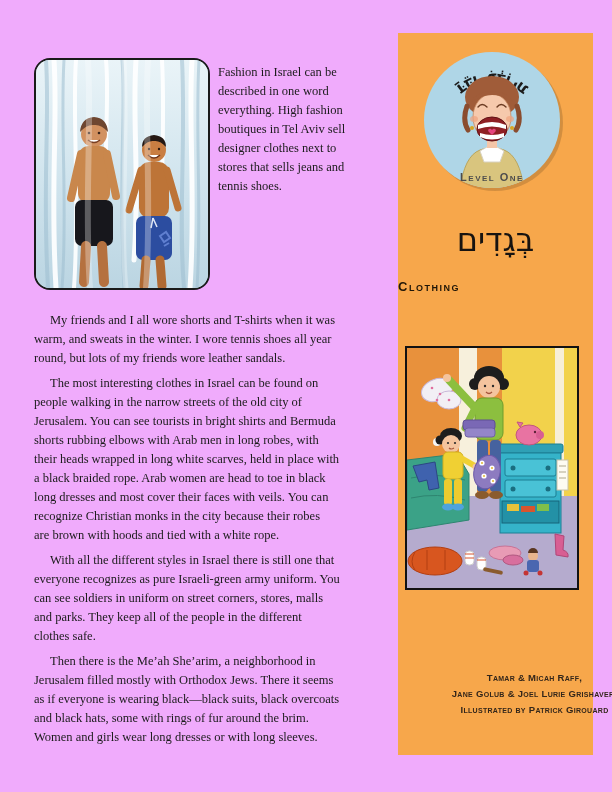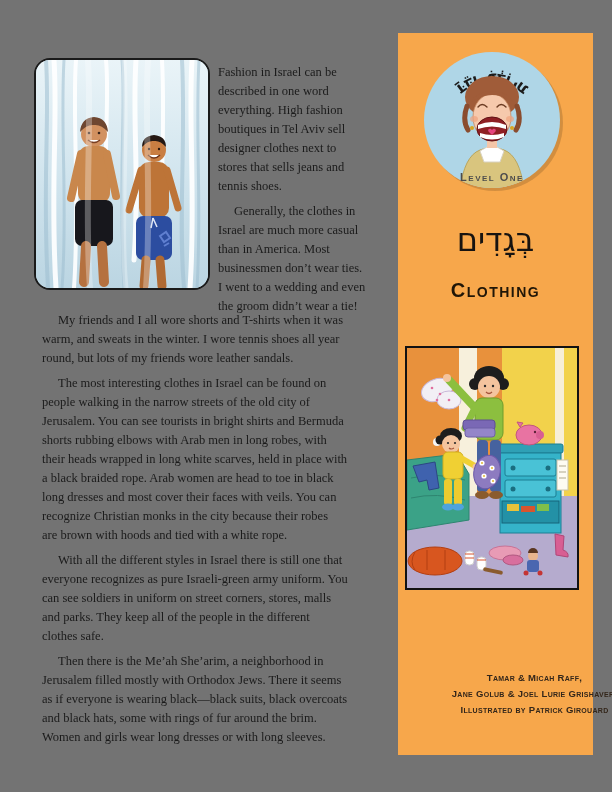--- a/index.html
+++ b/index.html
@@ -1,36 +1,36 @@
 <!DOCTYPE html>
 <html><head>
 <meta charset="utf-8">
 <style>
   html,body{margin:0;padding:0;}
   body{width:612px;height:792px;background:#ffffff;font-family:"Liberation Serif",serif;}
-  .page{position:relative;width:612px;height:792px;background:#737373;overflow:hidden;}
+  .page{position:relative;width:612px;height:792px;background:#f0abfc;overflow:hidden;}
 
   
   .photo{position:absolute;left:34px;top:58px;width:172px;height:228px;
          border:2px solid #1a1a1a;border-radius:16px;overflow:hidden;background:#cfe3ec;}
   .photo svg{display:block;}
 
   .col-text{position:absolute;left:218px;top:63px;color:#1b1b1b;}
-  .main-text{position:absolute;left:42px;top:311px;color:#1b1b1b;}
+  .main-text{position:absolute;left:34px;top:311px;color:#1b1b1b;}
   .para{white-space:pre;font-size:12.5px;line-height:19px;margin:0 0 6px 0;}
   .indent{text-indent:16px;}
 
   
   .sidebar{position:absolute;left:398px;top:33px;width:195px;height:722px;background:#F7A74B;}
   .badge{position:absolute;left:24px;top:17px;width:142px;height:142px;}
   .hebrew-title{position:absolute;left:0;top:184px;width:100%;text-align:center;
         font-family:"DejaVu Sans",sans-serif;font-size:32px;line-height:46px;color:#171310;}
-  .clothing-title{position:absolute;left:0;top:246px;width:100%;text-align:center;
+  .clothing-title{position:absolute;left:0;top:246px;width:100%;text-align:left;
         font-family:"Liberation Sans",sans-serif;font-variant:small-caps;font-weight:bold;
-        font-size:20px;letter-spacing:1.5px;color:#201607;}
+        font-size:13px;letter-spacing:1.5px;color:#201607;}
   .illustration{position:absolute;left:7px;top:313px;width:170px;height:240px;
         border:2px solid #121212;background:#F2D24B;overflow:hidden;}
   .credits{position:absolute;left:0;top:637px;width:100%;text-align:center;
         font-family:"Liberation Sans",sans-serif;font-variant:small-caps;font-weight:bold;
         font-size:9.5px;line-height:16px;letter-spacing:0.3px;color:#33261a;padding-left:39px;}
   .credits div{margin:0;}
 </style>
 </head>
 <body>
 
@@ -100,26 +100,20 @@
   </div>
 
   <div class="col-text">
     <p class="para">Fashion in Israel can be
 described in one word
 everything. High fashion
 boutiques in Tel Aviv sell
 designer clothes next to
 stores that sells jeans and
 tennis shoes.</p>
-    <p class="para indent">Generally, the clothes in
-Israel are much more casual
-than in America. Most
-businessmen don’t wear ties.
-I went to a wedding and even
-the groom didn’t wear a tie!</p>
   </div>
 
   <div class="main-text">
     <p class="para indent">My friends and I all wore shorts and T-shirts when it was
 warm, and sweats in the winter. I wore tennis shoes all year
 round, but lots of my friends wore leather sandals.</p>
     <p class="para indent">The most interesting clothes in Israel can be found on
 people walking in the narrow streets of the old city of
 Jerusalem. You can see tourists in bright shirts and Bermuda
 shorts rubbing elbows with Arab men in long robes, with

